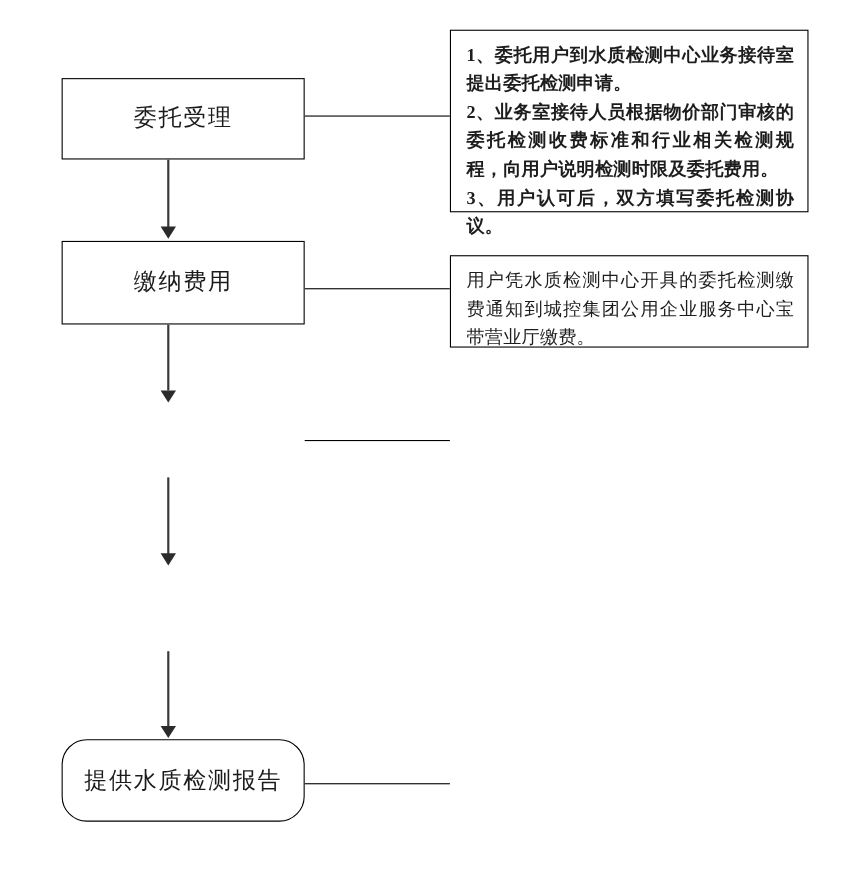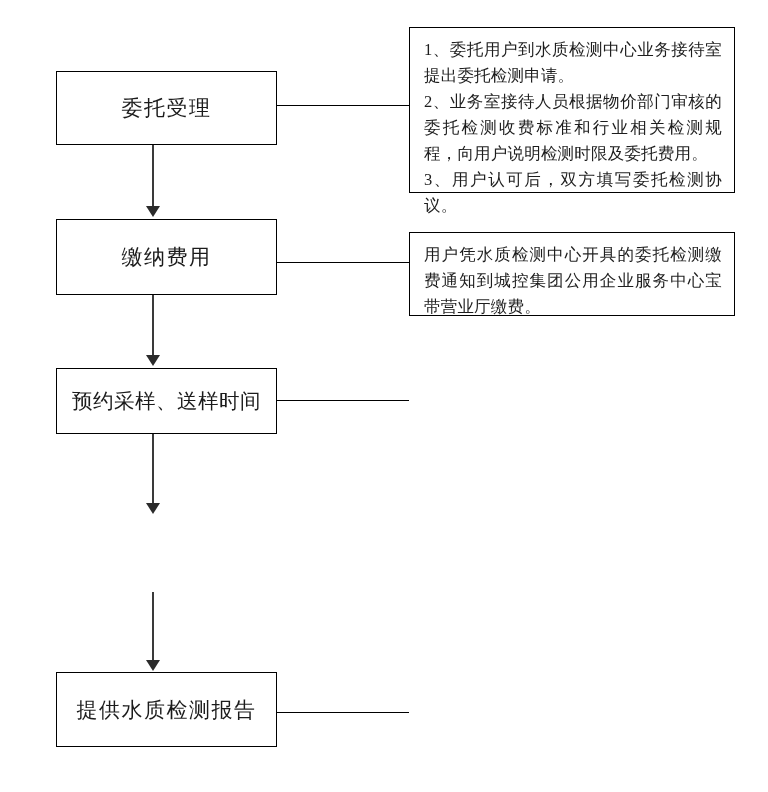--- a/index.html
+++ b/index.html
@@ -104,30 +104,27 @@
   <div class="h-line" style="left:277px; top:712px; width:132px;"></div>
 
   <div class="step-box v-center" style="left:56px; top:71px; width:221px; height:74px;">
     <span class="step-label">委托受理</span>
   </div>
 
   <div class="step-box v-center" style="left:56px; top:219px; width:221px; height:76px;">
     <span class="step-label">缴纳费用</span>
   </div>
 
-  <div class="step-box v-center tight" style="left:56px; top:368px; width:221px; height:66px;">
-    <span class="step-label">预约采样、送样时间</span>
-  </div>
 
 
-  <div class="step-box v-center" style="left:56px; top:672px; width:221px; height:75px;">
+  <div class="step-box v-center" style="left:56px; top:672px; width:221px; height:75px;border-radius:23px;">
     <span class="step-label">提供水质检测报告</span>
   </div>
 
-  <div class="note-box" style="left:409px; top:27px; width:326px; height:166px;">
+  <div class="note-box" style="left:409px; top:27px; width:326px; height:166px;font-weight:bold;">
     <div class="note-text">1、委托用户到水质检测中心业务接待室提出委托检测申请。
 2、业务室接待人员根据物价部门审核的委托检测收费标准和行业相关检测规程，向用户说明检测时限及委托费用。
 3、用户认可后，双方填写委托检测协议。</div>
   </div>
 
   <div class="note-box" style="left:409px; top:232px; width:326px; height:84px;">
     <div class="note-text">用户凭水质检测中心开具的委托检测缴费通知到城控集团公用企业服务中心宝带营业厅缴费。</div>
   </div>
 
 

